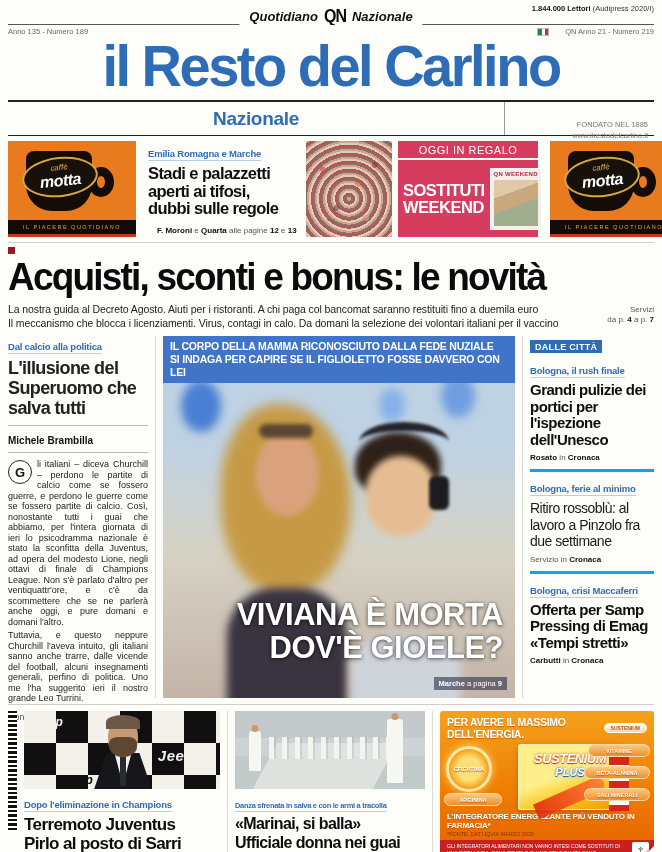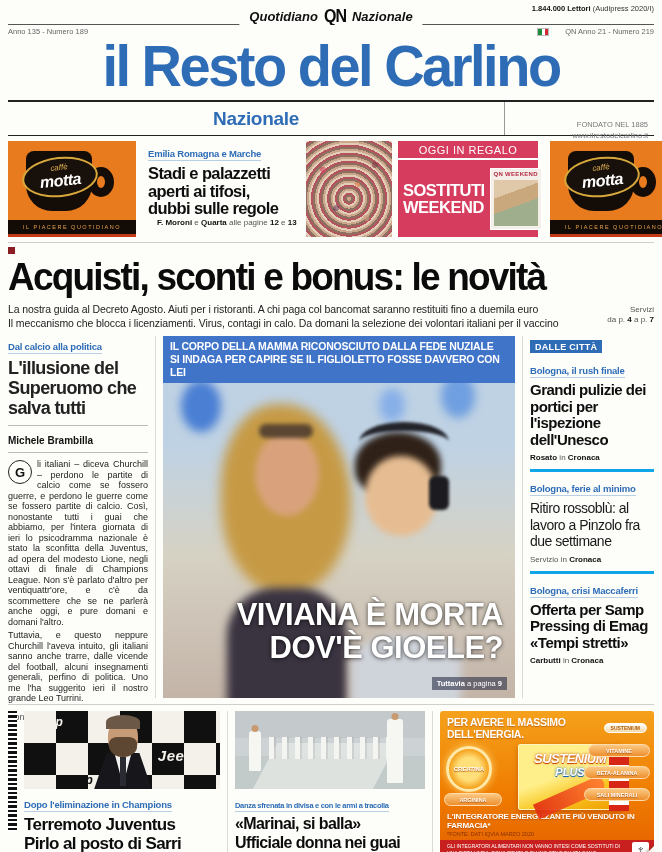--- a/index.html
+++ b/index.html
@@ -41,21 +41,21 @@
   .m-cup { position:absolute; left:18px; top:10px; width:66px; height:60px; background:#140c06; border-radius:8px 8px 26px 26px; }
   .m-handle { position:absolute; left:80px; top:26px; width:26px; height:30px; border:9px solid #140c06; border-radius:50%; }
   .m-oval { position:absolute; left:14px; top:16px; width:76px; height:40px; background:#18100a; border:2px solid #d8a83c; border-radius:50%; transform:rotate(-6deg); text-align:center; }
   .m-caffe { font-style:italic; color:#e0b254; font-size:8px; line-height:12px; display:block; margin-top:3px; }
   .m-name { font-style:italic; color:#fff; font-weight:bold; font-size:16px; line-height:14px; display:block; letter-spacing:-0.5px; }
   .m-band { position:absolute; left:0; right:0; bottom:0; height:14px; background:#120b06; color:#e8a04c; font-size:5.5px; letter-spacing:1.5px; text-align:center; line-height:14px; }
 
   .topstory { width:152px; flex:none; padding-top:2px; }
   .kicker { color:#2e6db6; font-size:9.5px; font-weight:bold; display:inline-block; border-bottom:1px solid #b9cfe6; padding-bottom:1px; letter-spacing:-0.2px; }
   .ts-head { font-size:16.5px; font-weight:bold; letter-spacing:-0.6px; line-height:17.5px; color:#0e0e0e; margin-top:4px; }
-  .byline { font-size:8px; color:#555; margin-top:0;padding-left:9px; }
+  .byline { font-size:8px; color:#555; margin-top:8px;padding-left:9px; }
   .byline b { color:#111; }
 
   .crowd { width:86px; flex:none; border-radius:1px;
     background:
       radial-gradient(circle at 20% 30%, rgba(214,60,94,.55) 0 3px, transparent 3px),
       radial-gradient(circle at 60% 45%, rgba(230,120,60,.5) 0 2.5px, transparent 2.5px),
       radial-gradient(circle at 80% 25%, rgba(120,40,60,.5) 0 3px, transparent 3px),
       radial-gradient(circle at 35% 70%, rgba(80,40,80,.45) 0 3px, transparent 3px),
       radial-gradient(circle at 70% 80%, rgba(200,160,130,.6) 0 3px, transparent 3px),
       repeating-radial-gradient(circle at 50% 60%, #caa68b 0 2px, #8d6f62 2px 4px, #b4555d 4px 6px, #e2cdb9 6px 8px),
@@ -298,21 +298,21 @@
       <div class="blob w-body"></div>
       <div class="blob c-hair"></div>
       <div class="blob c-face"></div>
       <div class="c-bandtop"></div>
       <div class="blob c-phone"></div>
       <div class="blob c-body"></div>
       <div class="photo-title">
         <div>VIVIANA È MORTA</div>
         <div>DOV'È GIOELE?</div>
       </div>
-      <div class="photo-credit"><b>Tuttavia</b><span> a pagina </span><b>9</b></div>
+      <div class="photo-credit"><b>Marche</b><span> a pagina </span><b>9</b></div>
     </article>
 
     <div class="vline"></div>
 
     <aside class="city-col">
       <span class="city-badge">DALLE CITTÀ</span>
 
       <div class="city-story">
         <span class="kicker">Bologna, il rush finale</span>
         <div class="city-head">Grandi pulizie dei portici per l'ispezione dell'Unesco</div>
@@ -358,21 +358,21 @@
 
     <div class="vline"></div>
 
     <article class="bc">
       <div class="bphoto navy">
         <div class="navy-path"></div>
         <div class="sailor-row"></div>
         <div class="sailor s1"></div>
         <div class="sailor s2"></div>
       </div>
-      <div class="b-kicker"><span class="kicker small">Danza sfrenata in divisa e con le armi a tracolla</span></div>
+      <div class="b-kicker"><span class="kicker small">Danza sfrenata in salva e con le armi a tracolla</span></div>
       <div class="bc-head">
         <div>«Marinai, si balla»</div>
         <div>Ufficiale donna nei guai</div>
       </div>
 
     </article>
 
     <div class="vline"></div>
 
     <div class="sust">

